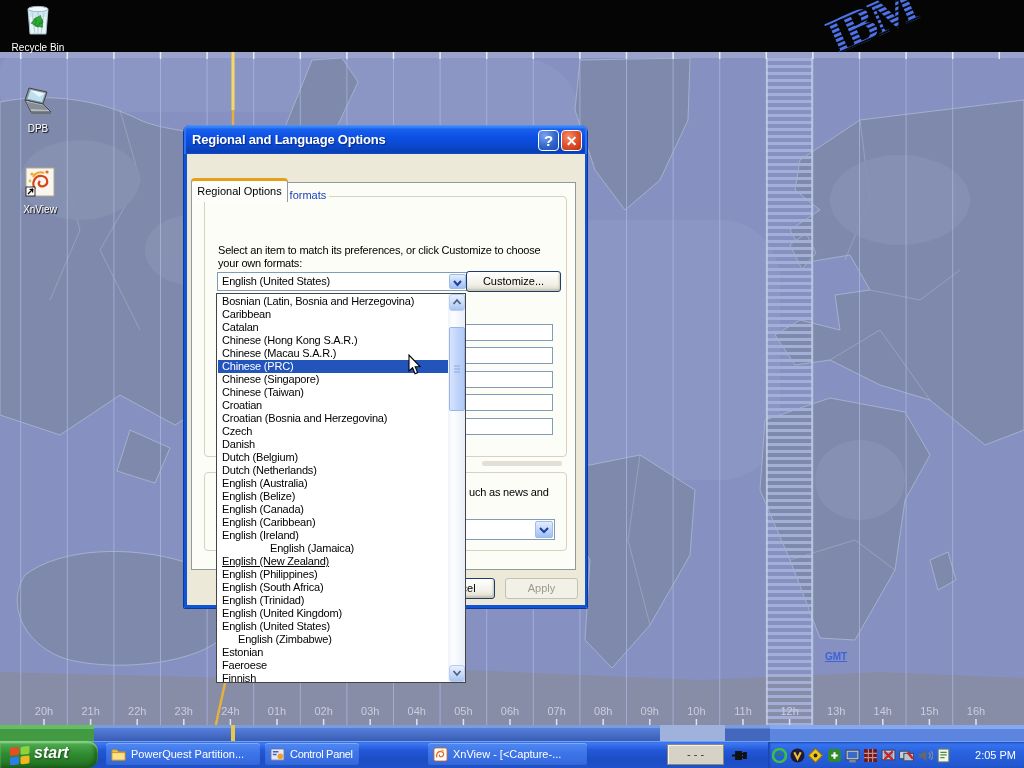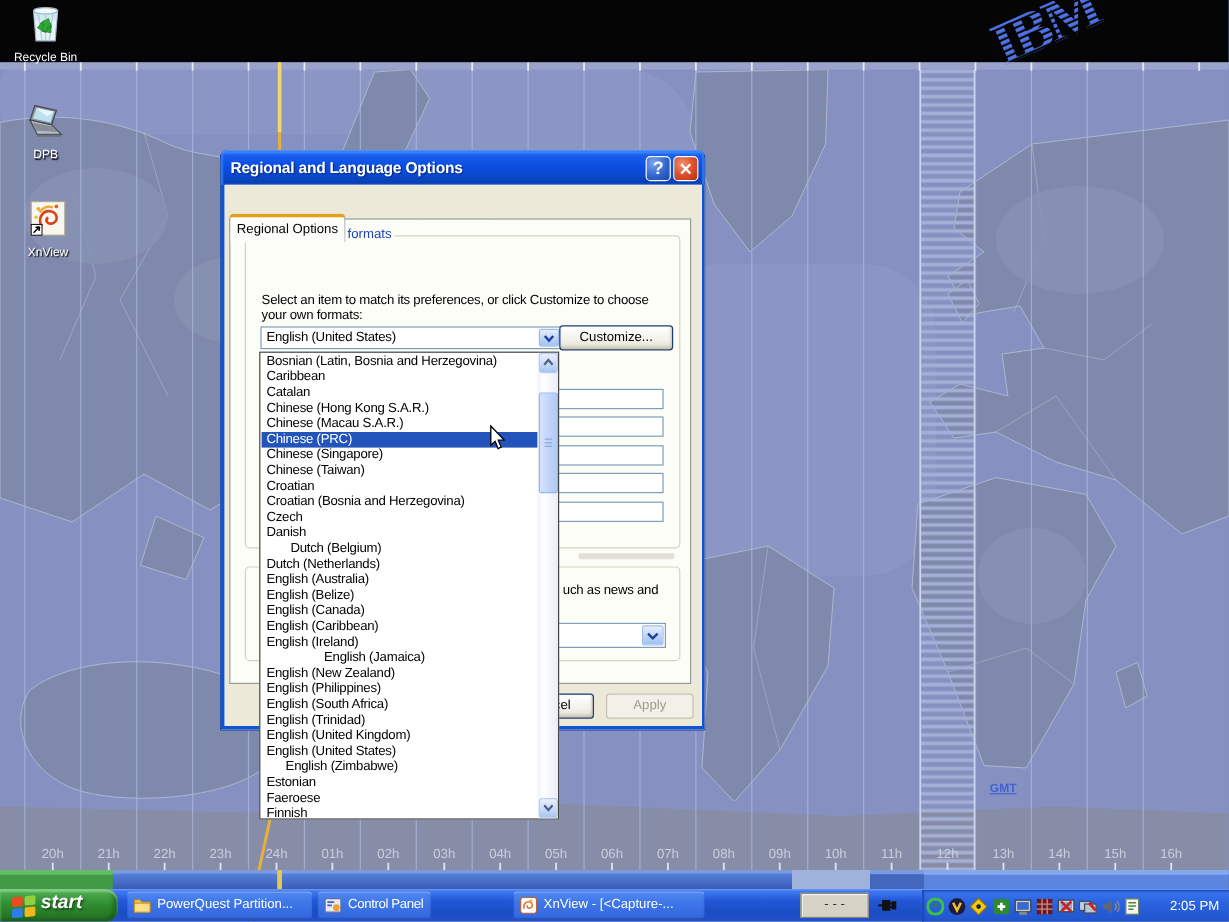--- a/index.html
+++ b/index.html
@@ -345,29 +345,29 @@
     <div class="row" style="top:27px;">Catalan</div>
     <div class="row" style="top:40px;">Chinese (Hong Kong S.A.R.)</div>
     <div class="row" style="top:53px;">Chinese (Macau S.A.R.)</div>
     <div class="row rowsel" style="top:66px;">Chinese (PRC)</div>
     <div class="row" style="top:79px;">Chinese (Singapore)</div>
     <div class="row" style="top:92px;">Chinese (Taiwan)</div>
     <div class="row" style="top:105px;">Croatian</div>
     <div class="row" style="top:118px;">Croatian (Bosnia and Herzegovina)</div>
     <div class="row" style="top:131px;">Czech</div>
     <div class="row" style="top:144px;">Danish</div>
-    <div class="row" style="top:157px;margin-left:20px;">Dutch (Belgium)</div>
+    <div class="row" style="top:157px;">Dutch (Belgium)</div>
     <div class="row" style="top:170px;">Dutch (Netherlands)</div>
     <div class="row" style="top:183px;">English (Australia)</div>
     <div class="row" style="top:196px;">English (Belize)</div>
     <div class="row" style="top:209px;">English (Canada)</div>
     <div class="row" style="top:222px;">English (Caribbean)</div>
     <div class="row" style="top:235px;">English (Ireland)</div>
     <div class="row" style="top:248px;margin-left:48px;">English (Jamaica)</div>
-    <div class="row" style="top:261px;">English (New Zealand)</div>
+    <div class="row" style="top:261px;text-decoration:underline;">English (New Zealand)</div>
     <div class="row" style="top:274px;">English (Philippines)</div>
     <div class="row" style="top:287px;">English (South Africa)</div>
     <div class="row" style="top:300px;">English (Trinidad)</div>
     <div class="row" style="top:313px;">English (United Kingdom)</div>
     <div class="row" style="top:326px;">English (United States)</div>
     <div class="row" style="top:339px;padding-left:20px;">English (Zimbabwe)</div>
     <div class="row" style="top:352px;">Estonian</div>
     <div class="row" style="top:365px;">Faeroese</div>
     <div class="row" style="top:378px;">Finnish</div>
     <div class="sb" style="right:0; top:0; width:17px; height:388px;"></div>

